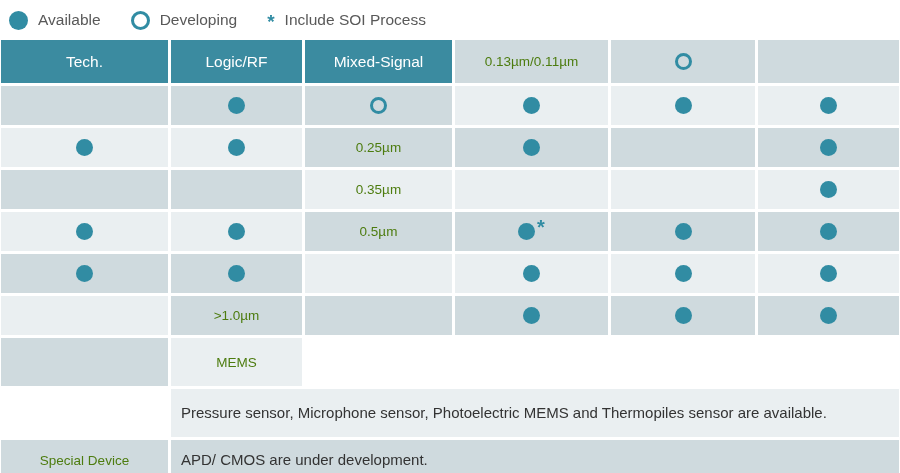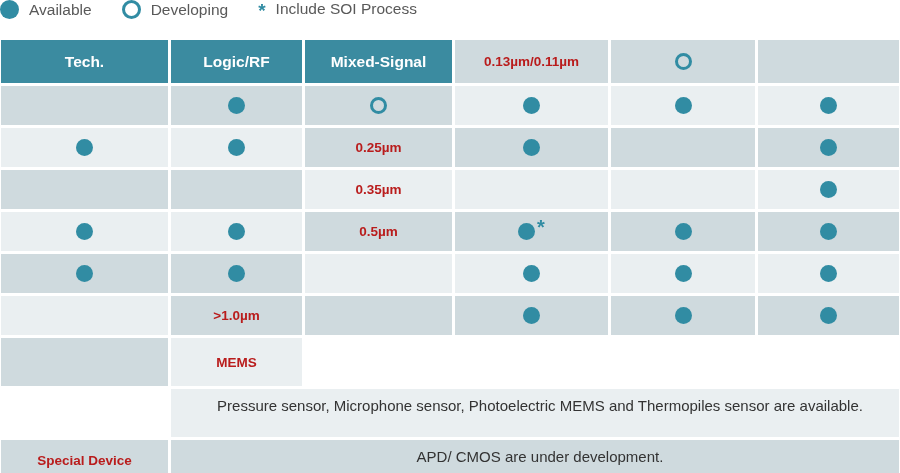--- a/index.html
+++ b/index.html
@@ -3,21 +3,22 @@
 <meta charset="utf-8">
 <style>
   * { box-sizing: border-box; margin: 0; padding: 0; }
   html, body { width: 900px; height: 473px; background: #ffffff; overflow: hidden; }
   body { font-family: "Liberation Sans", sans-serif; }
 
   
   .legend {
     height: 40px;
     display: flex;
-    align-items: flex-start;
+    align-items: center;
+    padding-left: 9px;
     gap: 30px;
   }
   .legend-item { display: flex; align-items: center; gap: 10px; color: #595959; font-size: 15.5px; }
   .dot-filled {
     width: 19px; height: 19px; border-radius: 50%;
     background: #318ca3; display: inline-block; flex: none;
   }
   .dot-open {
     width: 19px; height: 19px; border-radius: 50%;
     border: 3px solid #318ca3; background: transparent; display: inline-block; flex: none;
@@ -32,38 +33,38 @@
     grid-template-columns: 167px 131px 147px 153px 144px 141px;
     gap: 3px;
     background: #ffffff;
   }
   .cell {
     display: flex; align-items: center; justify-content: center;
     min-height: 39px;
   }
   .th {
     background: #3b8ba0; color: #ffffff;
-    font-weight: bold; font-size: 15.5px;
+    font-weight: normal; font-size: 15.5px;
     height: 43px;
   }
   .row-dark  { background: #cfdade; }
   .row-light { background: #eaeff1; }
-  .label-cell { font-size: 13.5px; font-weight: bold; color: #b91c1c; }
+  .label-cell { font-size: 13.5px; font-weight: normal; color: #4d7c0f; }
   .cell .dot-filled, .cell .dot-open { width: 17px; height: 17px; }
   .cell .dot-open { border-width: 3px; }
   .cell-star {
     color: #318ca3; font-weight: bold; font-size: 20px;
     margin-left: 2px; position: relative; top: -5px; line-height: 0;
   }
   .text-cell {
     grid-column: 2 / 7;
     justify-content: flex-start;
     padding: 7px 0 7px 10px;
     font-size: 15px; color: #333333;
-    flex-direction: row; align-items: flex-start; justify-content: center;
+    flex-direction: column; align-items: flex-start; justify-content: center;
     line-height: 1.35;
   }
   .mems-h { min-height: 48px; }
   .sd-h { min-height: 40px; }
 </style>
 </head>
 <body>
 
 <div class="legend">
   <div class="legend-item">

